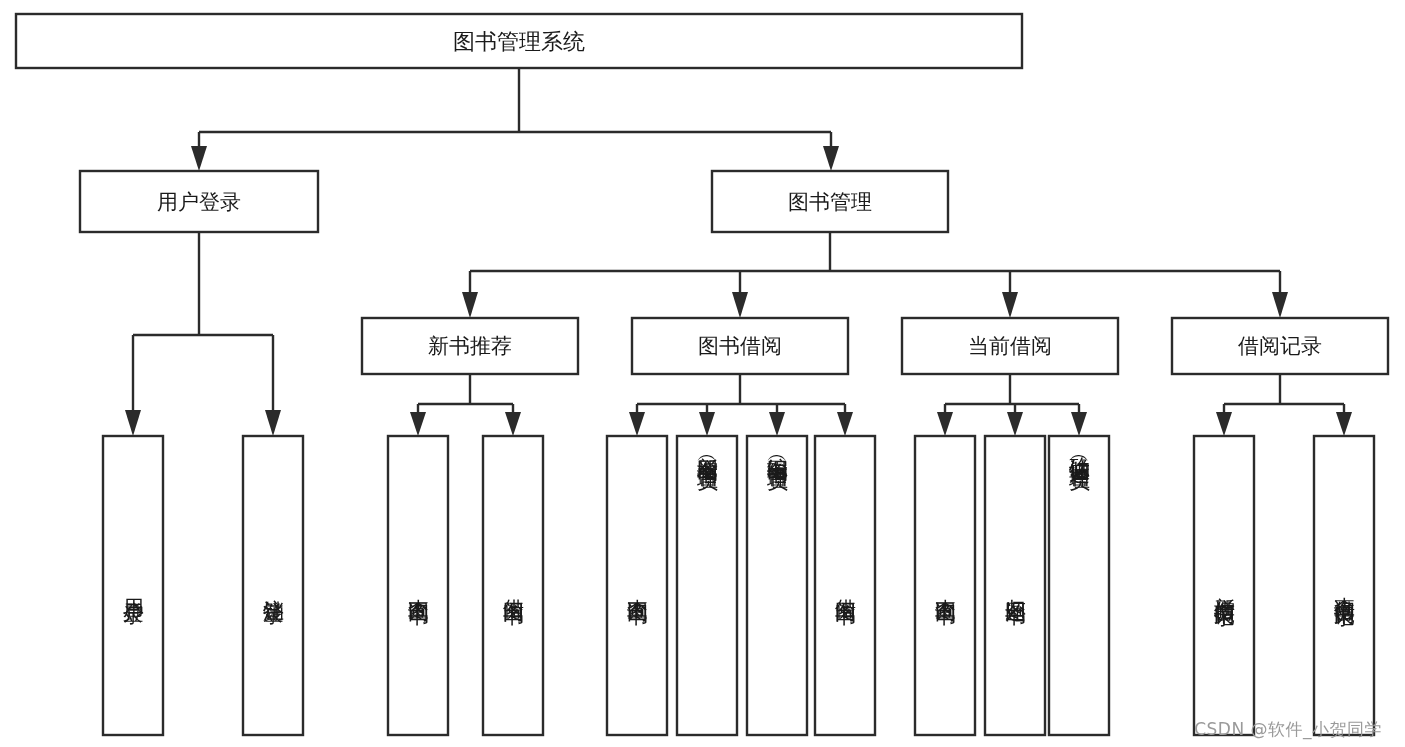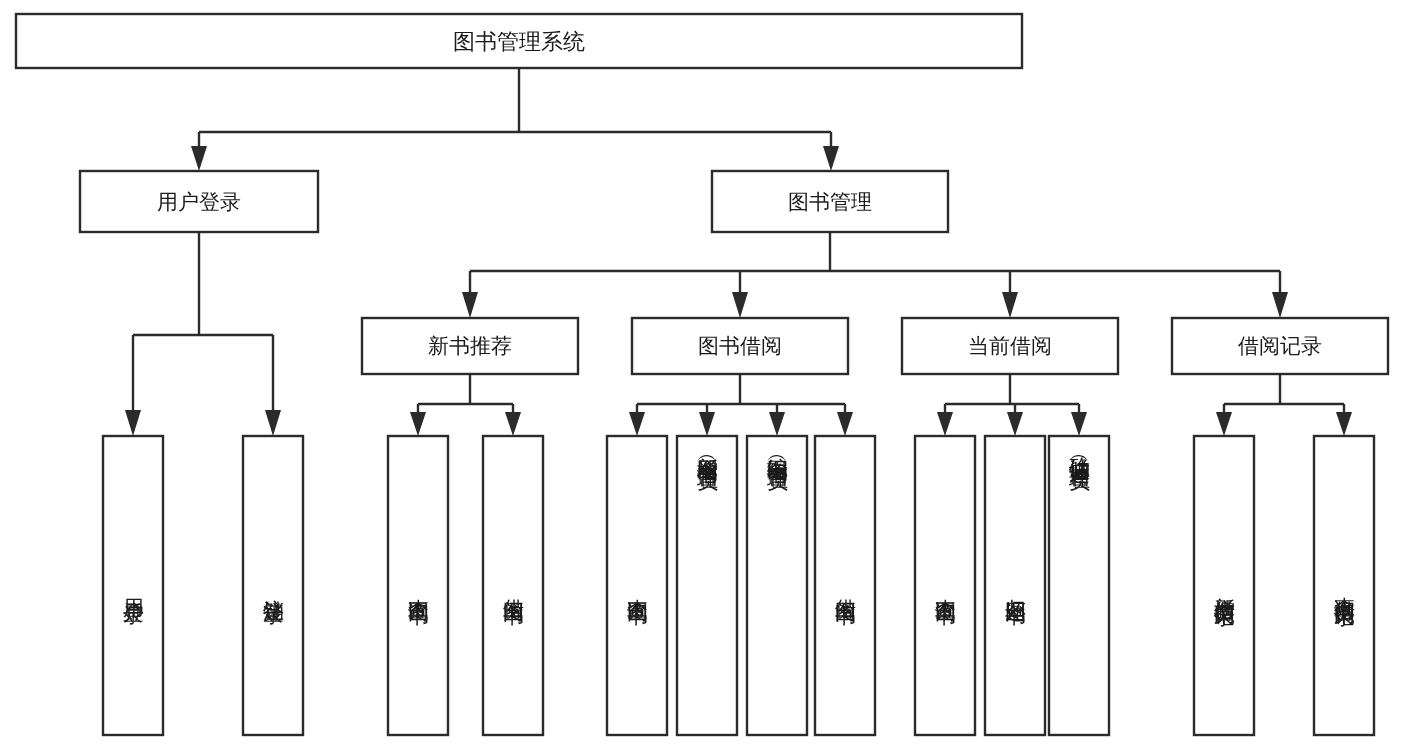--- a/index.html
+++ b/index.html
@@ -259,14 +259,15 @@
     <span class="leaf-label-text">确认归还（管理员）</span>
   </div>
 
   <div class="leaf-label-wrap" style="left:1194px; top:436px; width:60px; height:299px;">
     <span class="leaf-label-text">新增借阅记录</span>
   </div>
   <div class="leaf-label-wrap" style="left:1314px; top:436px; width:60px; height:299px;">
     <span class="leaf-label-text">查询借阅记录</span>
   </div>
 
+  <div class="watermark">CSDN @软件_小贺同学</div>
 
 </div>
 
 </body></html>

